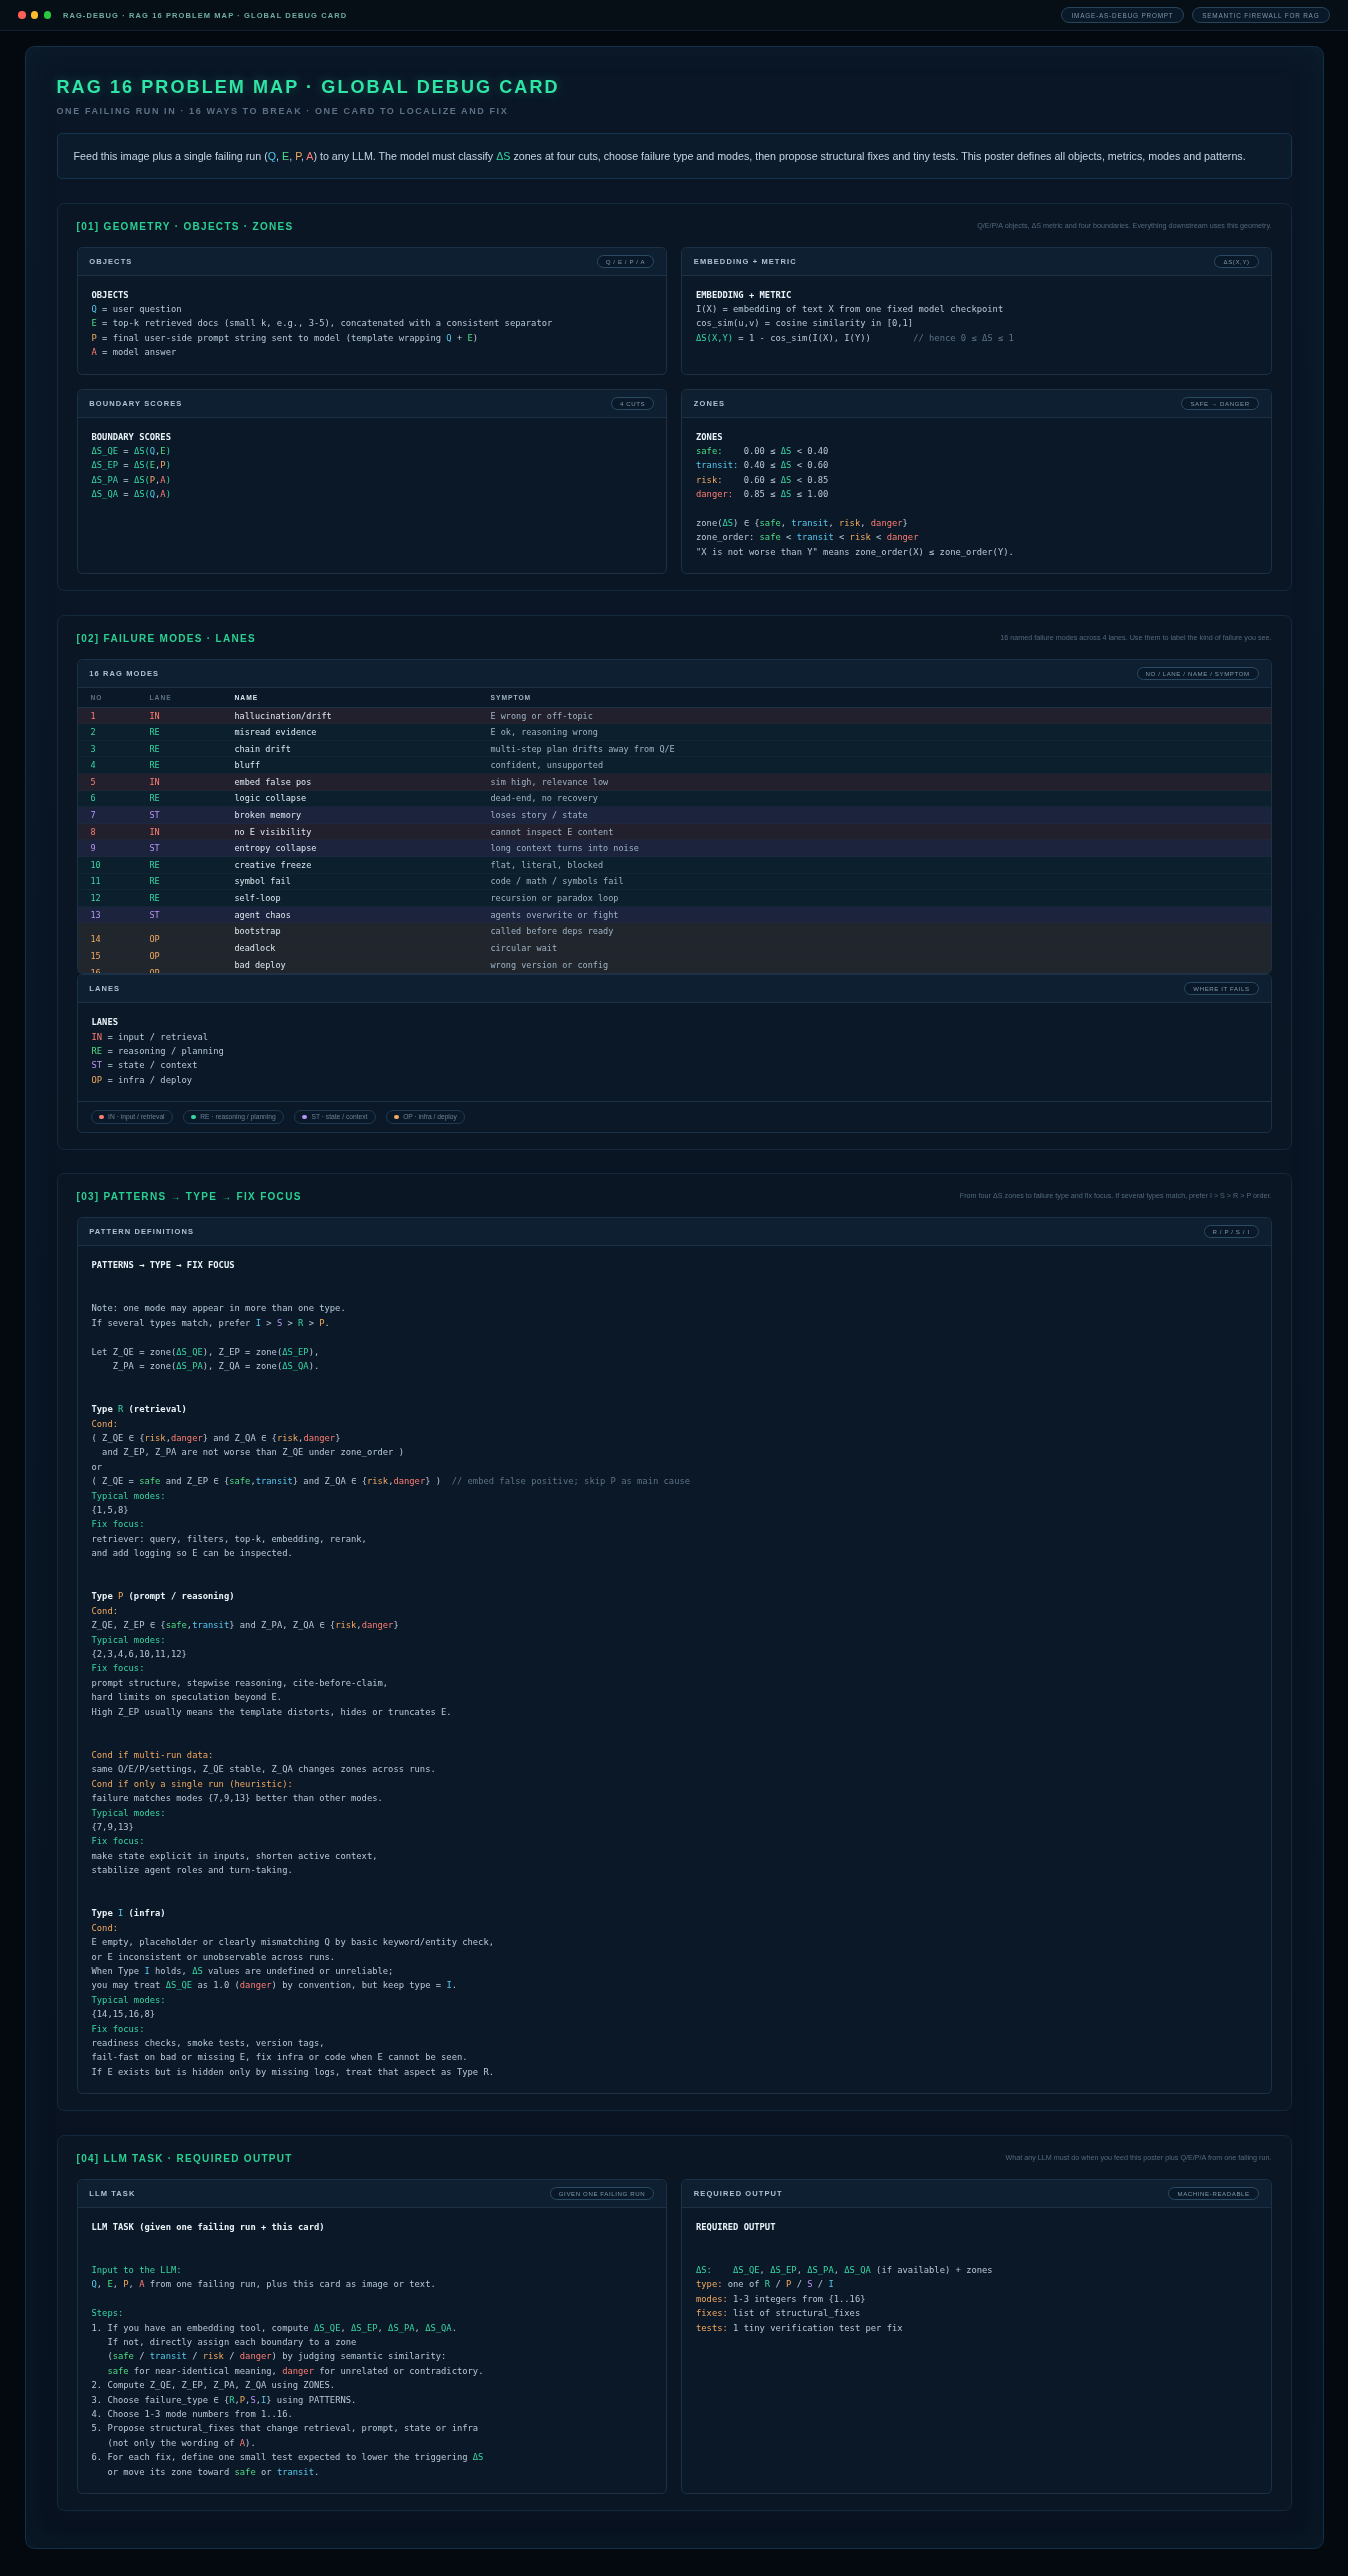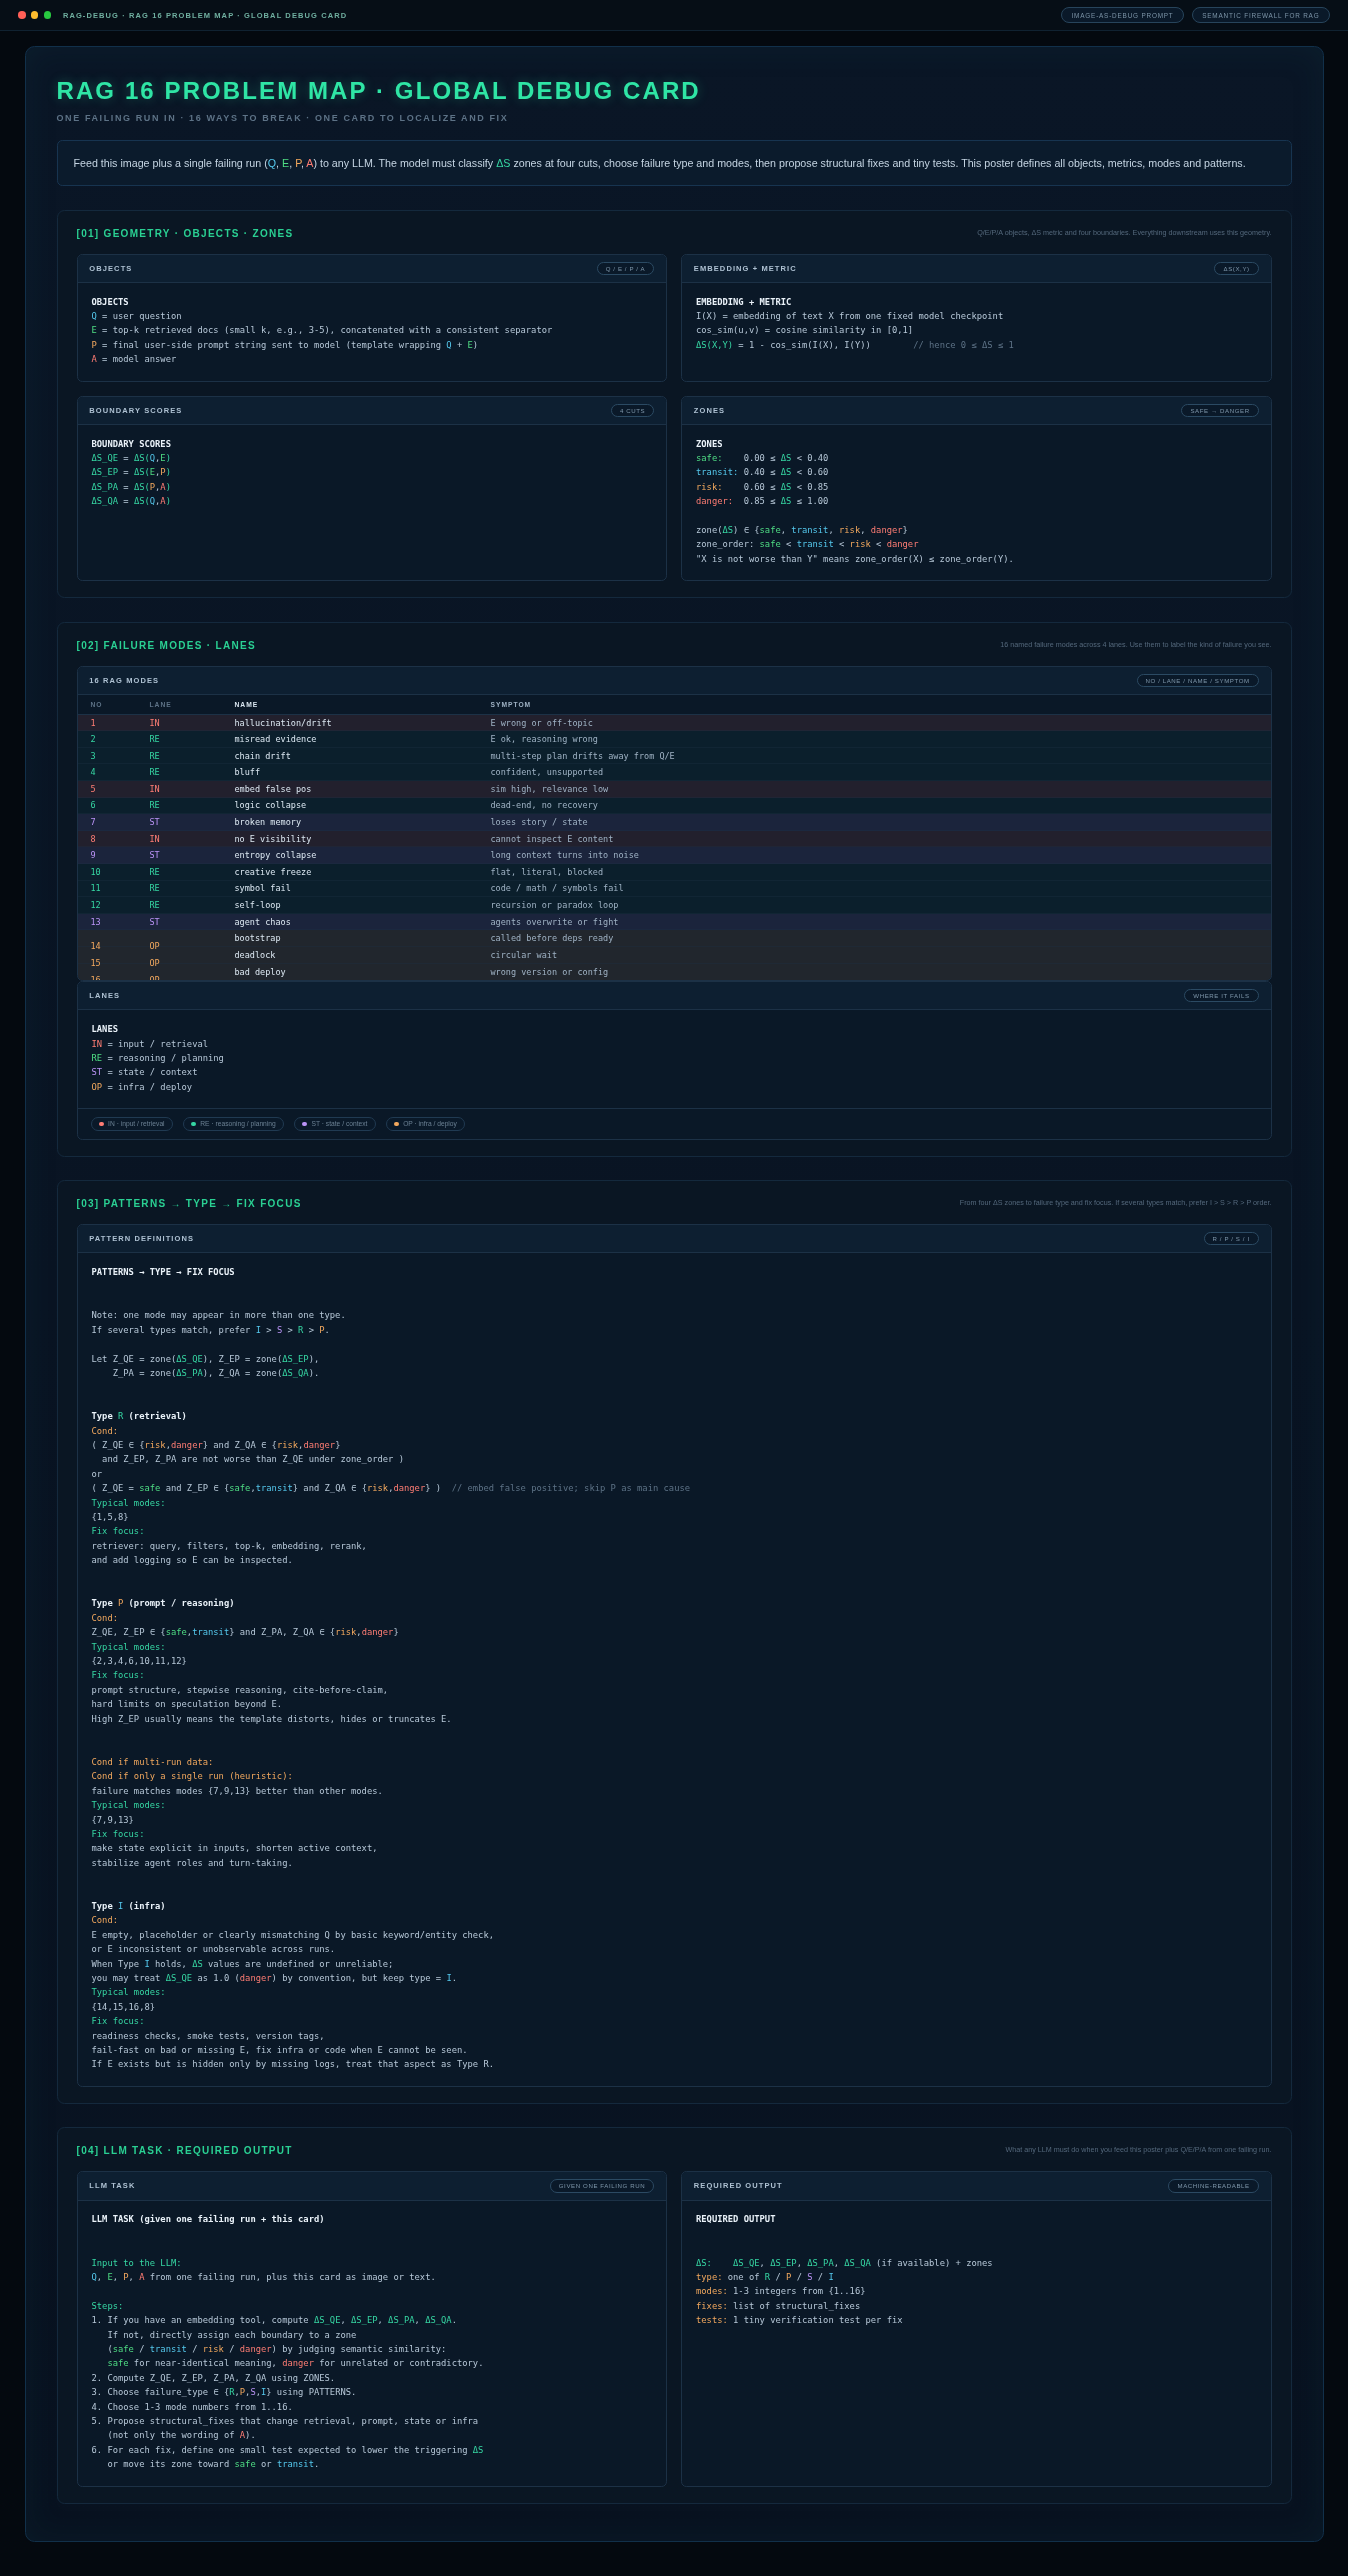--- a/index.html
+++ b/index.html
@@ -25,21 +25,21 @@
   }
   
   .card {
     width:1299px; margin:15px auto 0; border-radius:9.6px;
     border:0.5px solid #11304a;
     background:linear-gradient(180deg,#0a1626 0%,#081220 100%);
     padding:30px 31px 37px;
     box-shadow:0 0 32px rgba(20,80,90,0.15) inset;
   }
   .hero h1 {
-    font-size:24px; font-weight:700; letter-spacing:2.1px; color:#2fe5a5;
+    font-size:18px; font-weight:700; letter-spacing:2.1px; color:#2fe5a5;
     text-shadow:0 0 11.8px rgba(46,229,165,0.3);
   }
   .subtitle { margin-top:7.5px; font-size:9px; letter-spacing:1.6px; color:#5d7286; font-weight:600; }
   .intro {
     margin-top:17px; background:#0b1b2c; border:0.5px solid #173450; border-radius:5.3px;
     padding:14px 16px; font-size:10.7px; line-height:1.55; color:#c4d4e2;
   }
   
   .sec {
     margin-top:23.5px; background:#0a1623; border:0.5px solid #14293d;
@@ -386,20 +386,21 @@
             <div class="code-line"><span>Z_QE, Z_EP ∈ {</span><span class="c-green">safe</span><span>,</span><span class="c-cyan">transit</span><span>} and Z_PA, Z_QA ∈ {</span><span class="c-orange">risk</span><span>,</span><span class="c-red">danger</span><span>}</span></div>
             <div class="code-line"><span class="c-teal">Typical modes:</span></div>
             <div class="code-line"><span>{2,3,4,6,10,11,12}</span></div>
             <div class="code-line"><span class="c-teal">Fix focus:</span></div>
             <div class="code-line"><span>prompt structure, stepwise reasoning, cite-before-claim,</span></div>
             <div class="code-line"><span>hard limits on speculation beyond E.</span></div>
             <div class="code-line"><span>High Z_EP usually means the template distorts, hides or truncates E.</span></div>
             <div class="code-line">&nbsp;</div>
             <div class="code-line">&nbsp;</div>
             <div class="code-line"><span class="c-orange">Cond if multi-run data:</span></div>
+            <div class="code-line"><span>same Q/E/P/settings, Z_QE stable, Z_QA changes zones across runs.</span></div>
             <div class="code-line"><span class="c-orange">Cond if only a single run (heuristic):</span></div>
             <div class="code-line"><span>failure matches modes {7,9,13} better than other modes.</span></div>
             <div class="code-line"><span class="c-teal">Typical modes:</span></div>
             <div class="code-line"><span>{7,9,13}</span></div>
             <div class="code-line"><span class="c-teal">Fix focus:</span></div>
             <div class="code-line"><span>make state explicit in inputs, shorten active context,</span></div>
             <div class="code-line"><span>stabilize agent roles and turn-taking.</span></div>
             <div class="code-line">&nbsp;</div>
             <div class="code-line">&nbsp;</div>
             <div class="code-line"><span class="c-white">Type </span><span class="c-cyan">I</span><span class="c-white"> (infra)</span></div>

